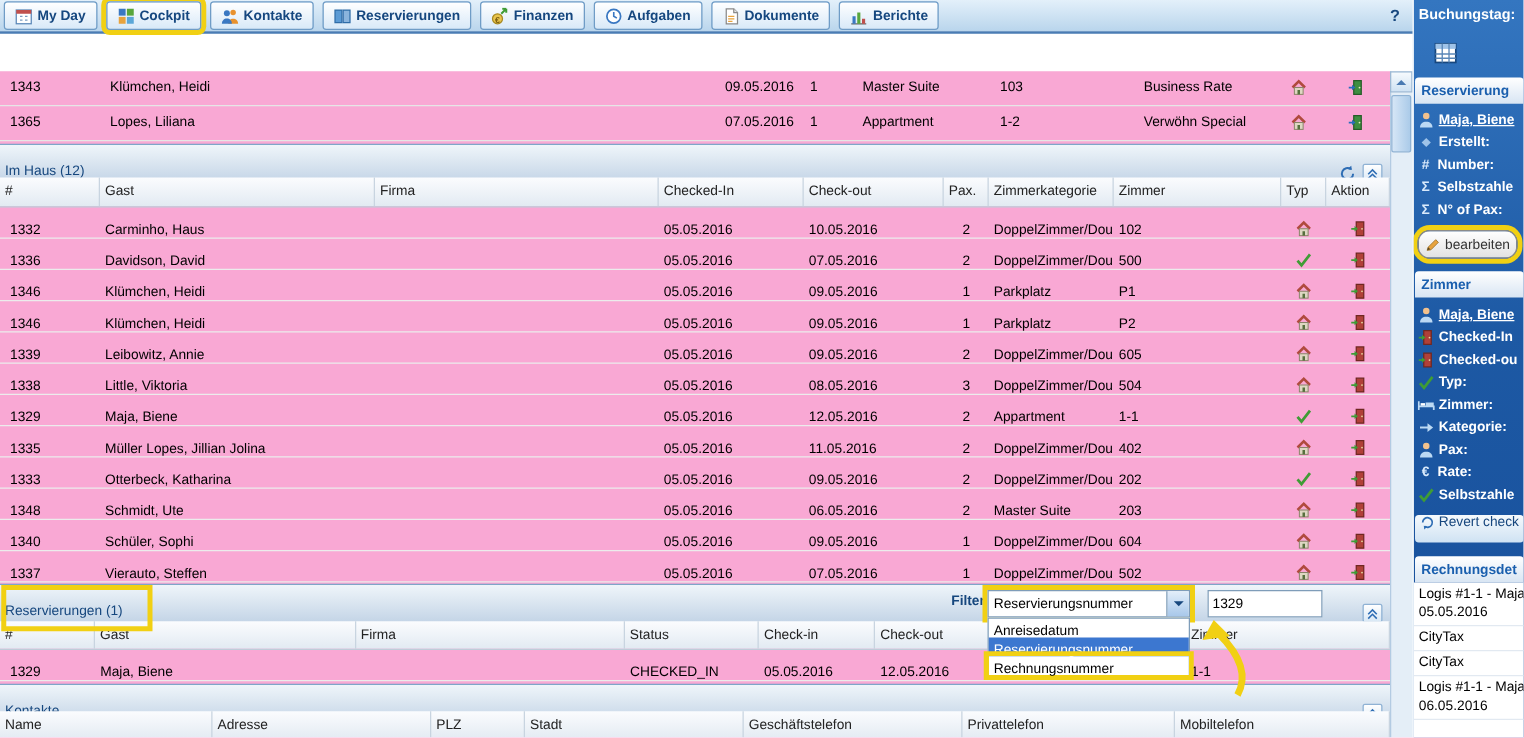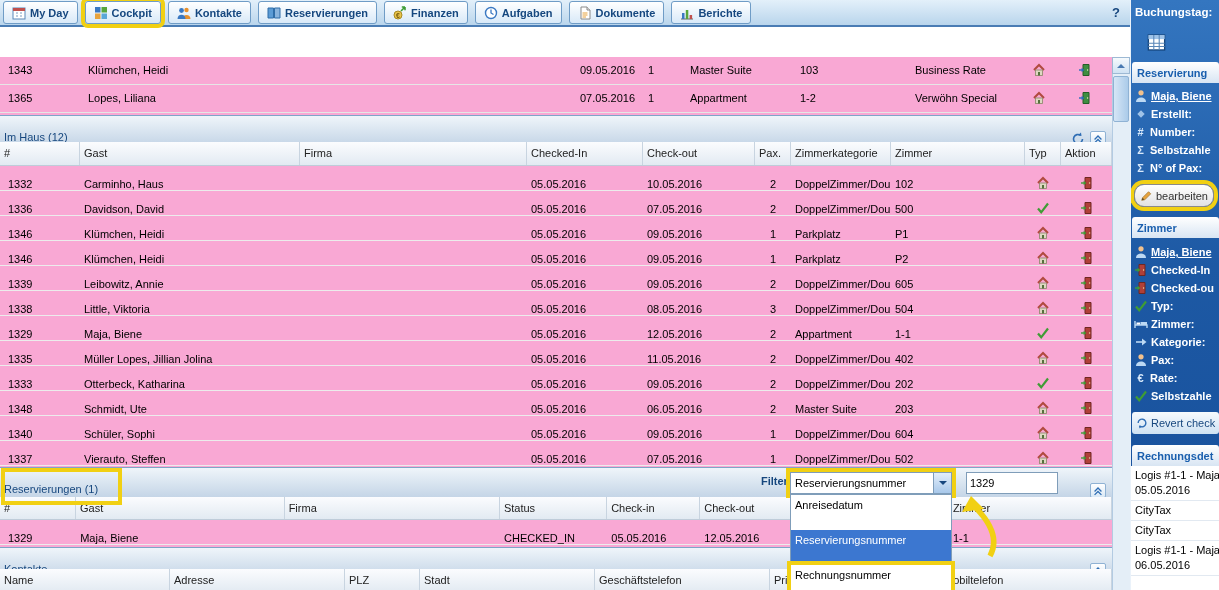--- a/index.html
+++ b/index.html
@@ -63,21 +63,21 @@
   
   .flabel{position:absolute;left:761px;top:418px;color:#16477e;font-weight:bold}
   .dd{position:absolute;left:790px;top:415px;width:162px;height:22px;box-sizing:border-box;background:#fff;
     border:1px solid #7f9db9;display:flex;align-items:center;z-index:45}
   .dd-text{padding-left:4px;flex:1;white-space:nowrap;overflow:hidden}
   .dd-btn{width:17px;height:20px;background:linear-gradient(#e3eefa,#a8c8ea);border-left:1px solid #7f9db9;
     display:flex;align-items:center;justify-content:center}
   .dd-tri{width:0;height:0;border:4px solid transparent;border-top-color:#17477e;margin-top:4px}
   .ddlist{position:absolute;left:790px;top:437px;width:162px;box-sizing:border-box;background:#fff;
     border:1px solid #7f9db9;z-index:46}
-  .opt{height:35px;line-height:21px;padding-left:4px;white-space:nowrap;overflow:visible}
+  .opt{height:15px;line-height:21px;padding-left:4px;white-space:nowrap;overflow:visible}
   .opt.selected{background:#3c77d0;color:#fff}
   .opt.highlighted{box-shadow:0 0 0 4px #f1d013;position:relative;z-index:1}
   .fin{position:absolute;left:966px;top:415px;width:92px;height:22px;box-sizing:border-box;border:1px solid #7f9db9;
     padding:0 3px;font:11px "Liberation Sans",sans-serif;z-index:44}
 
   
   .vscroll{position:absolute;left:1112px;top:57px;width:18px;height:533px;box-sizing:border-box;
     background:#e4eef7;border-left:1px solid #b3cbe2}
   .vs-up{position:absolute;left:1112px;top:57px;width:18px;height:17px;box-sizing:border-box;border:1px solid #9db9d4;
     background:linear-gradient(#f6fafd,#cfe2f3);display:flex;align-items:center;justify-content:center}
@@ -93,21 +93,21 @@
   .sbar{position:absolute;left:1px;width:87px;height:21px;box-sizing:border-box;
     background:linear-gradient(#ffffff,#d8e5f3);border-radius:3px 3px 0 0;color:#1a5fae;
     display:flex;align-items:center;padding:0 5px;font-weight:bold;white-space:nowrap;overflow:hidden}
   .sitem{position:absolute;left:3px;height:16px;display:flex;align-items:center;gap:3px;white-space:nowrap}
   .sitem .u{text-decoration:underline}
   .gly{display:inline-block;width:13px;text-align:center;color:#d8e9fb;font-weight:bold;flex:0 0 auto}
   .btn-bearb{position:absolute;left:3px;top:184px;width:80px;height:23px;box-sizing:border-box;border:1px solid #8a8a8a;
     border-radius:10px;background:linear-gradient(#ffffff,#e2e2e2);color:#333;font-weight:normal;
     display:flex;align-items:center;justify-content:center;gap:4px}
   .revert{position:absolute;left:1px;top:412px;width:87px;height:22px;box-sizing:border-box;border-radius:3px;
-    background:linear-gradient(#f6fafd,#cfe2f3);color:#17477e;display:flex;align-items:center;gap:3px;
+    background:linear-gradient(#f6fafd,#cfe2f3);color:#17477e;display:flex;gap:3px;
     padding:0 4px;font-weight:normal;white-space:nowrap;overflow:hidden}
   .sb-white{position:absolute;left:0;top:466px;width:89px;height:124px;background:#fff;color:#000;font-weight:normal}
   .rl{padding:2px 4px;border-bottom:1px solid #e2e9f1;line-height:15px;white-space:nowrap;overflow:hidden}
   .rl .l2:empty{display:none}
 
   
   .hl-res{position:absolute;left:1px;top:468px;width:113px;height:29px;border:4px solid #f1d013;z-index:65;pointer-events:none}
   .ann-arrow{position:absolute;left:944px;top:494px;width:75px;height:70px;z-index:70;pointer-events:none}
 </style>
 </head>

